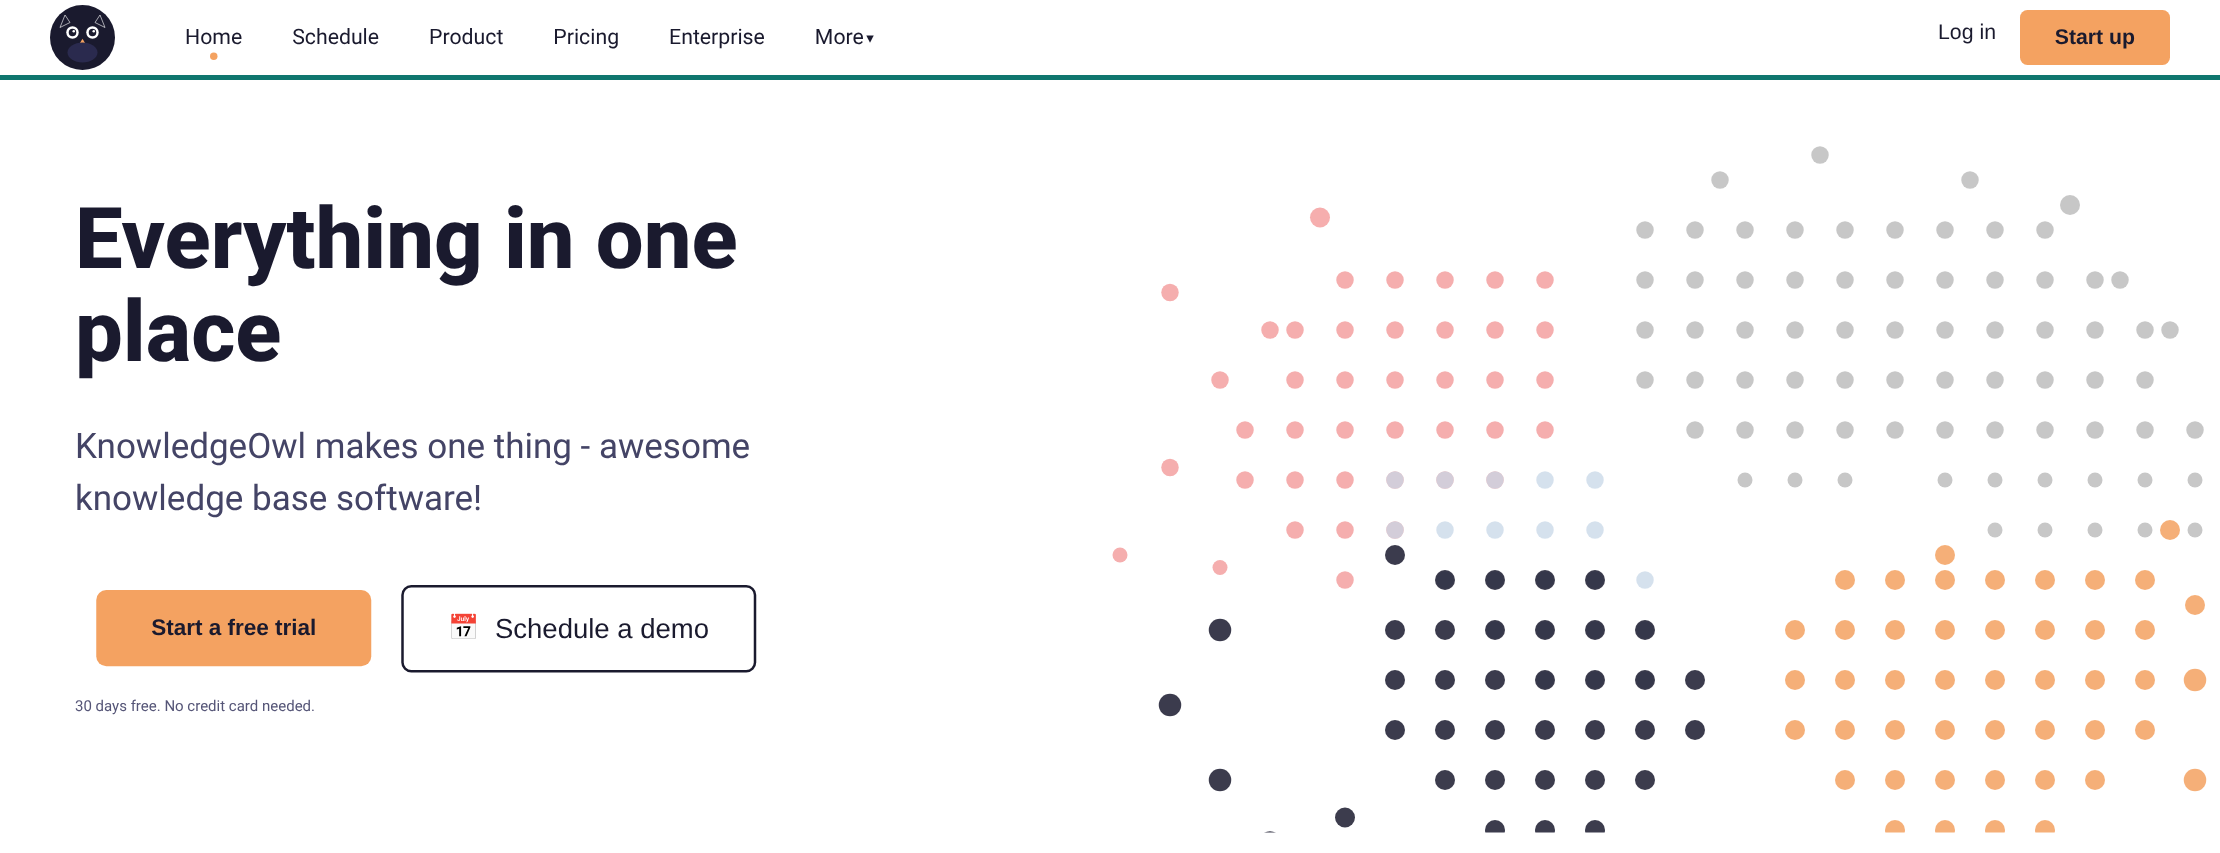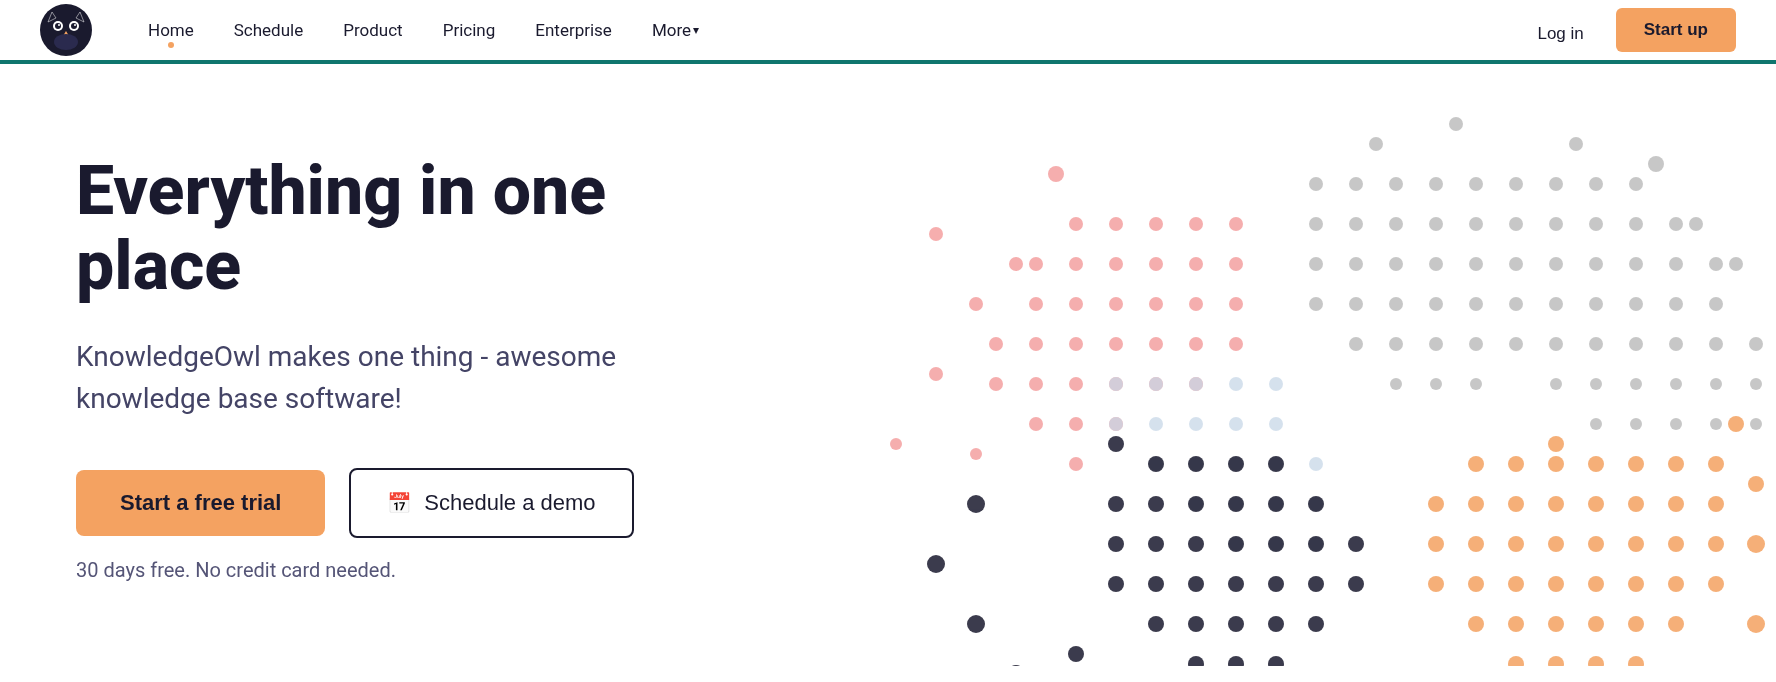--- a/index.html
+++ b/index.html
@@ -49,22 +49,22 @@
       display: flex;
       align-items: center;
       gap: 0;
     }
     .chevron-down {
       font-size: 12px;
       margin-left: 2px;
     }
     .nav-actions {
       display: flex;
-      align-items: flex-end;
-      gap: 16px;
+      align-items: flex-start;
+      gap: 3px;
       margin-left: auto;
     }
     .btn-login {
       font-size: 17px;
       color: #1a1a2e;
       background: none;
       border: none;
       cursor: pointer;
       padding: 8px 16px;
       border-radius: 4px;
@@ -77,21 +77,21 @@
       border: none;
       cursor: pointer;
       padding: 12px 28px;
       border-radius: 6px;
     }
 
     
     .hero {
       display: flex;
       align-items: flex-start;
-      padding: 60px 60px 40px 76px;
+      padding: 60px 60px 40px 60px;
       min-height: 602px;
       position: relative;
       overflow: hidden;
     }
     .hero-content {
       flex: 0 0 auto;
       max-width: 700px;
       padding-top: 30px;
       z-index: 2;
     }
@@ -109,49 +109,50 @@
       margin-bottom: 48px;
       max-width: 600px;
     }
     .hero-buttons {
       display: flex;
       gap: 24px;
       align-items: center;
       margin-bottom: 20px;
     }
     .btn-trial {
-      font-size: 22px;
+      font-size: 18px;
       font-weight: 600;
       color: #1a1a2e;
       background: #f4a261;
       border: none;
       cursor: pointer;
       padding: 20px 44px;
       border-radius: 8px;
       white-space: nowrap;
+      margin-left: 17px;
     }
     .btn-demo {
       font-size: 22px;
       font-weight: 500;
       color: #1a1a2e;
       background: #ffffff;
       border: 2px solid #1a1a2e;
       cursor: pointer;
       padding: 20px 36px;
       border-radius: 8px;
       display: flex;
       align-items: center;
       gap: 12px;
       white-space: nowrap;
     }
     .calendar-icon {
       font-size: 20px;
     }
     .hero-note {
-      font-size: 20px;
+      font-size: 12px;
       color: #555577;
       margin-top: 4px;
     }
 
     
     .dots-area {
       position: absolute;
       right: 0;
       top: 0;
       width: 900px;

